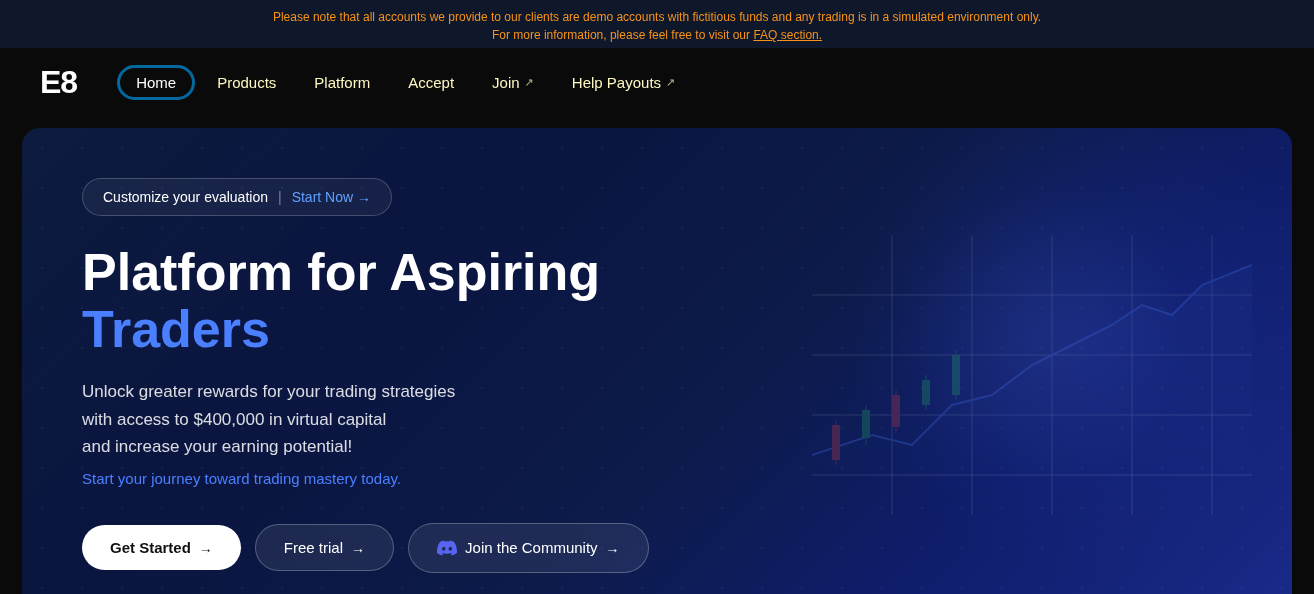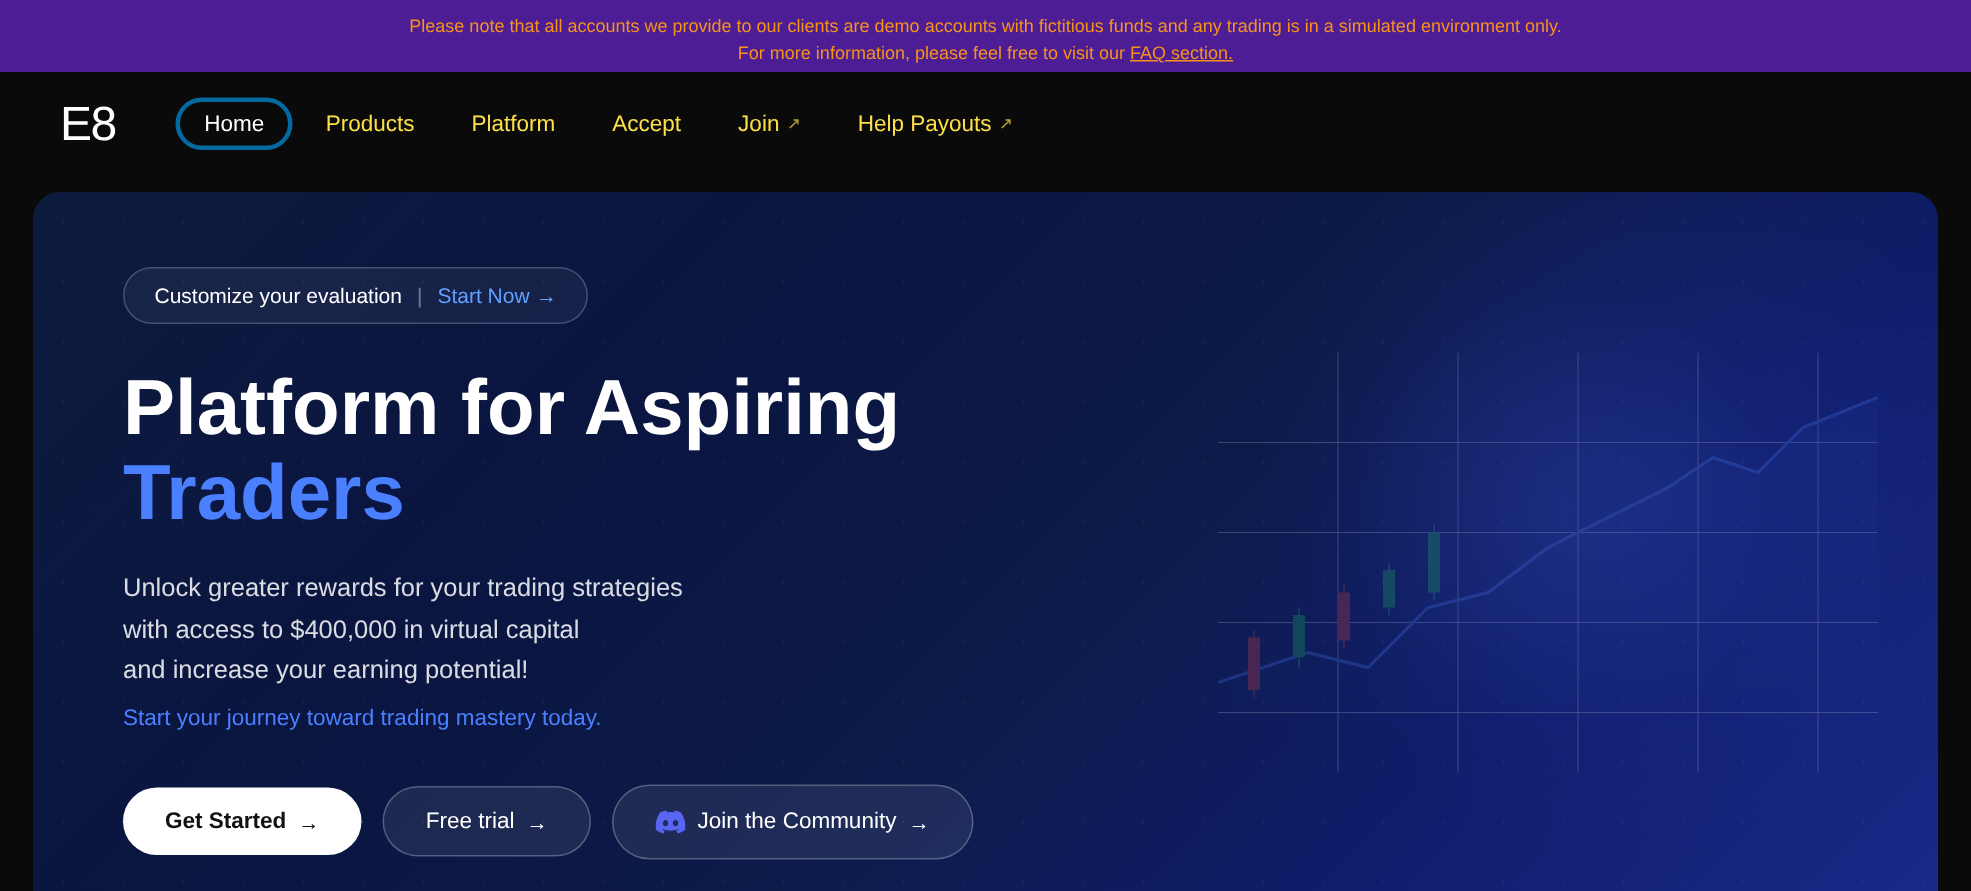--- a/index.html
+++ b/index.html
@@ -7,21 +7,21 @@
     body {
       background: #0a0a0a;
       font-family: 'Segoe UI', Arial, sans-serif;
       width: 1314px;
       min-height: 594px;
       overflow: hidden;
     }
 
     
     .notice-bar {
-      background: #4c1d95;
+      background: #0f172a;
       text-align: center;
       padding: 8px 20px 4px;
       color: #f7931a;
       font-size: 12px;
       line-height: 1.5;
     }
 
     .notice-bar a {
       color: #f7931a;
       text-decoration: underline;
@@ -43,34 +43,34 @@
       display: flex;
       align-items: center;
       padding: 10px 40px;
       gap: 0;
       height: 68px;
     }
 
     .logo {
       color: #fff;
       font-size: 32px;
-      font-weight: 400;
+      font-weight: 700;
       letter-spacing: -1px;
       margin-right: 40px;
     }
 
     nav {
       display: flex;
       align-items: center;
       gap: 6px;
       flex: 1;
     }
 
     .nav-item {
-      color: #fde047;
+      color: #fef9c3;
       font-size: 15px;
       padding: 6px 16px;
       border-radius: 20px;
       cursor: pointer;
       text-decoration: none;
       display: flex;
       align-items: center;
       gap: 5px;
       white-space: nowrap;
     }

